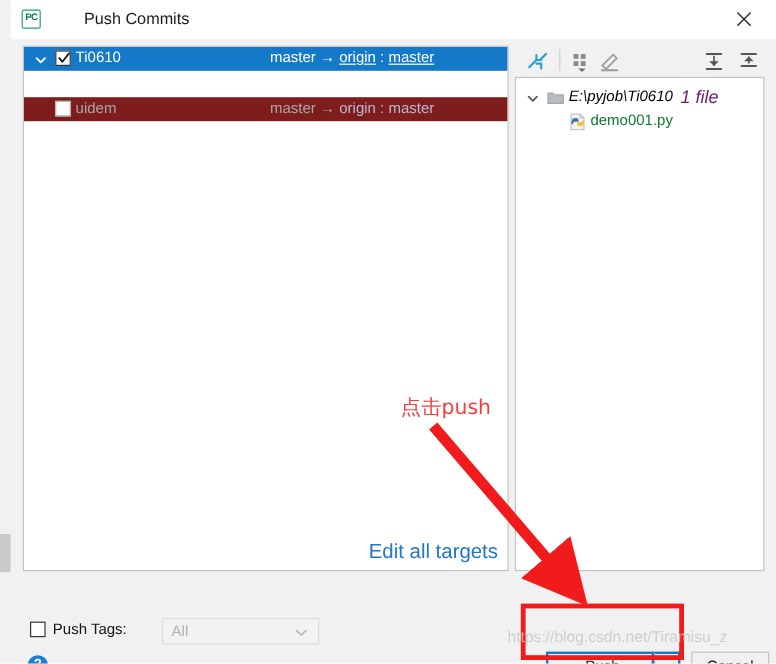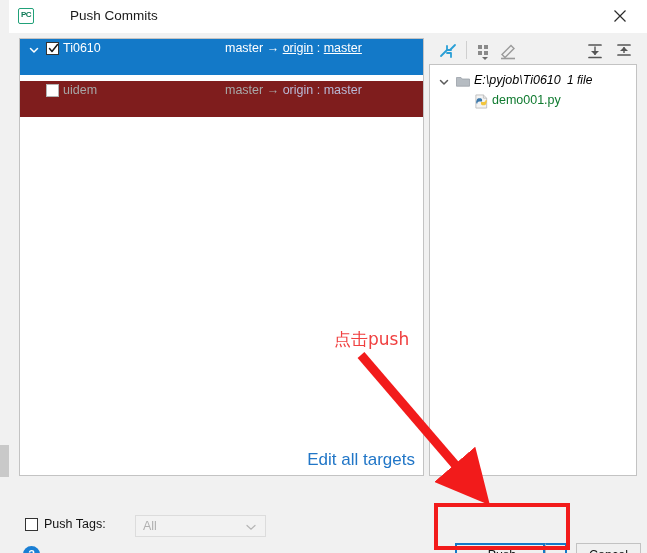--- a/index.html
+++ b/index.html
@@ -113,21 +113,21 @@
     left: 10px; top: 5px;
     width: 405px; height: 438px;
     background: #ffffff;
     border: 1px solid #c3c3c3;
     box-sizing: border-box;
     overflow: hidden;
   }
   .repo-row {
     position: absolute;
     left: 0; width: 403px;
-    height: 36px;
+    height: 20px;
     box-sizing: border-box;
     text-align: center;
   }
   .repo-row.selected { background: #1379c8; color: #ffffff; top: 0px; }
   .repo-row.plain    { background: #7f1d1d; color: #a6a6a6; top: 42px; }
 
   .chevron {
     position: absolute;
     left: 8px; top: 5px;
     width: 12px; height: 12px;
@@ -221,22 +221,22 @@
   #dir-path {
     position: absolute;
     left: 44px; top: 2px;
     font-size: 12.5px;
     color: #000000;
     white-space: nowrap;
   }
   #dir-count {
     position: absolute;
     left: 137px; top: 2px;
-    font-size: 12px;
-    color: #000000;
+    font-size: 15px;
+    color: #701a75;
     white-space: nowrap;
   }
   #file-row {
     position: absolute;
     left: 0; top: 26px;
     width: 163px; height: 20px;
   }
   #py-file-icon {
     position: absolute;
     left: 44px; top: 3px;
@@ -560,14 +560,15 @@
     <defs>
       <marker id="ah" markerWidth="6" markerHeight="6" refX="2.6" refY="3" orient="auto">
         <path d="M0 0 L6 3 L0 6 Z" fill="#f21b1b"></path>
       </marker>
     </defs>
     <path d="M361 355 L470 482" stroke="#f21b1b" stroke-width="9" fill="none" marker-end="url(#ah)" stroke-linecap="butt"></path>
   </svg>
 
   <div id="highlight-box"></div>
 
+  <div id="watermark">https://blog.csdn.net/Tiramisu_z</div>
 
 </div>
 
 </body></html>

